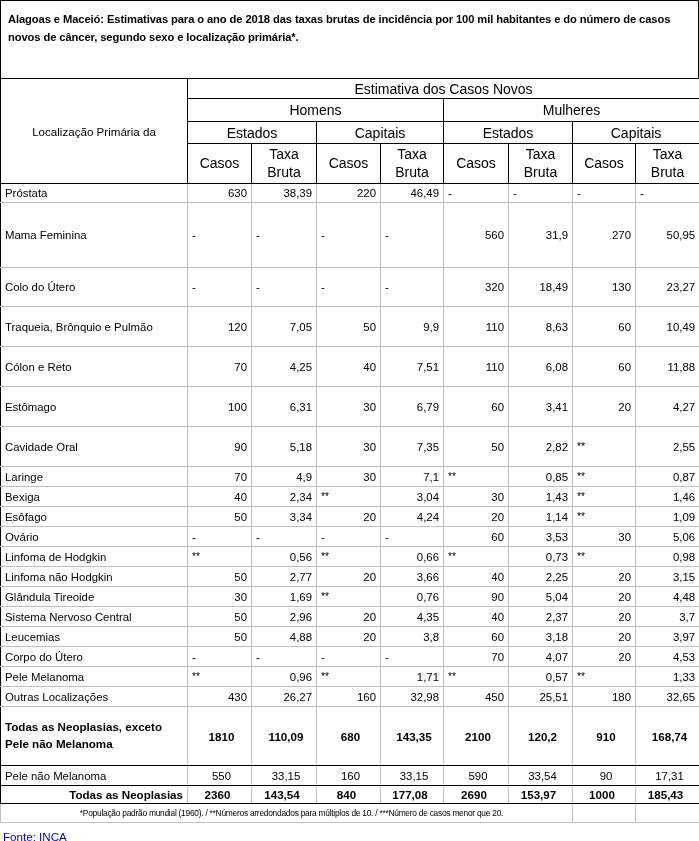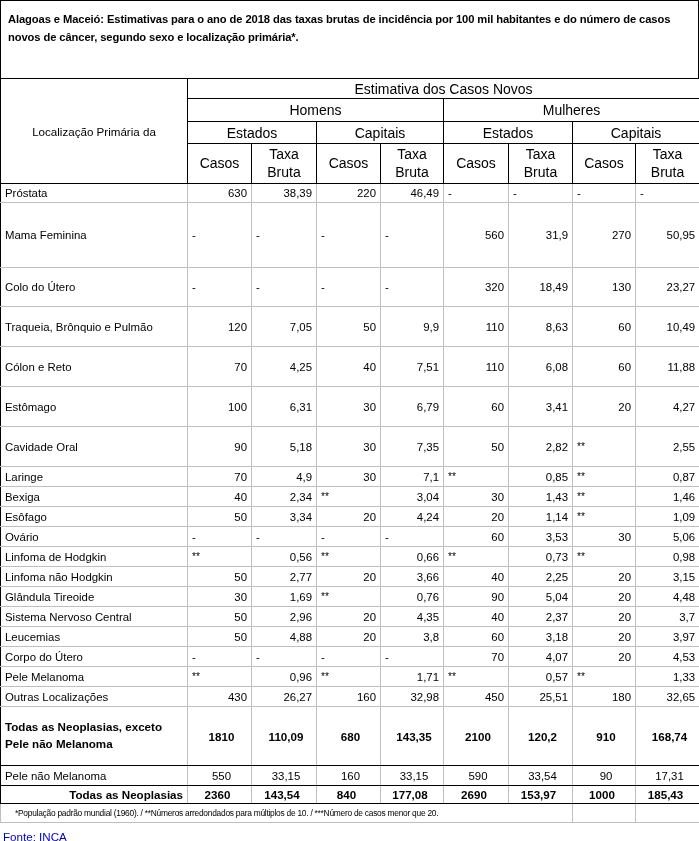--- a/index.html
+++ b/index.html
@@ -125,21 +125,21 @@
     border-bottom: 1px solid #000000 !important;
     border-top: none;
     text-align: right;
   }
   tr.grand-total td.num { text-align: center; padding-right: 8px; }
 
   
   tr.footnote td {
     font-size: 8.4px;
     letter-spacing: -0.25px;
-    text-align: left;
+    text-align: center;
     padding-left: 14px;
     border-top: none;
   }
 
   
   .source-box {
     box-sizing: border-box;
     width: 699px;
     height: 25px;
     padding: 4px 0 0 3px;

